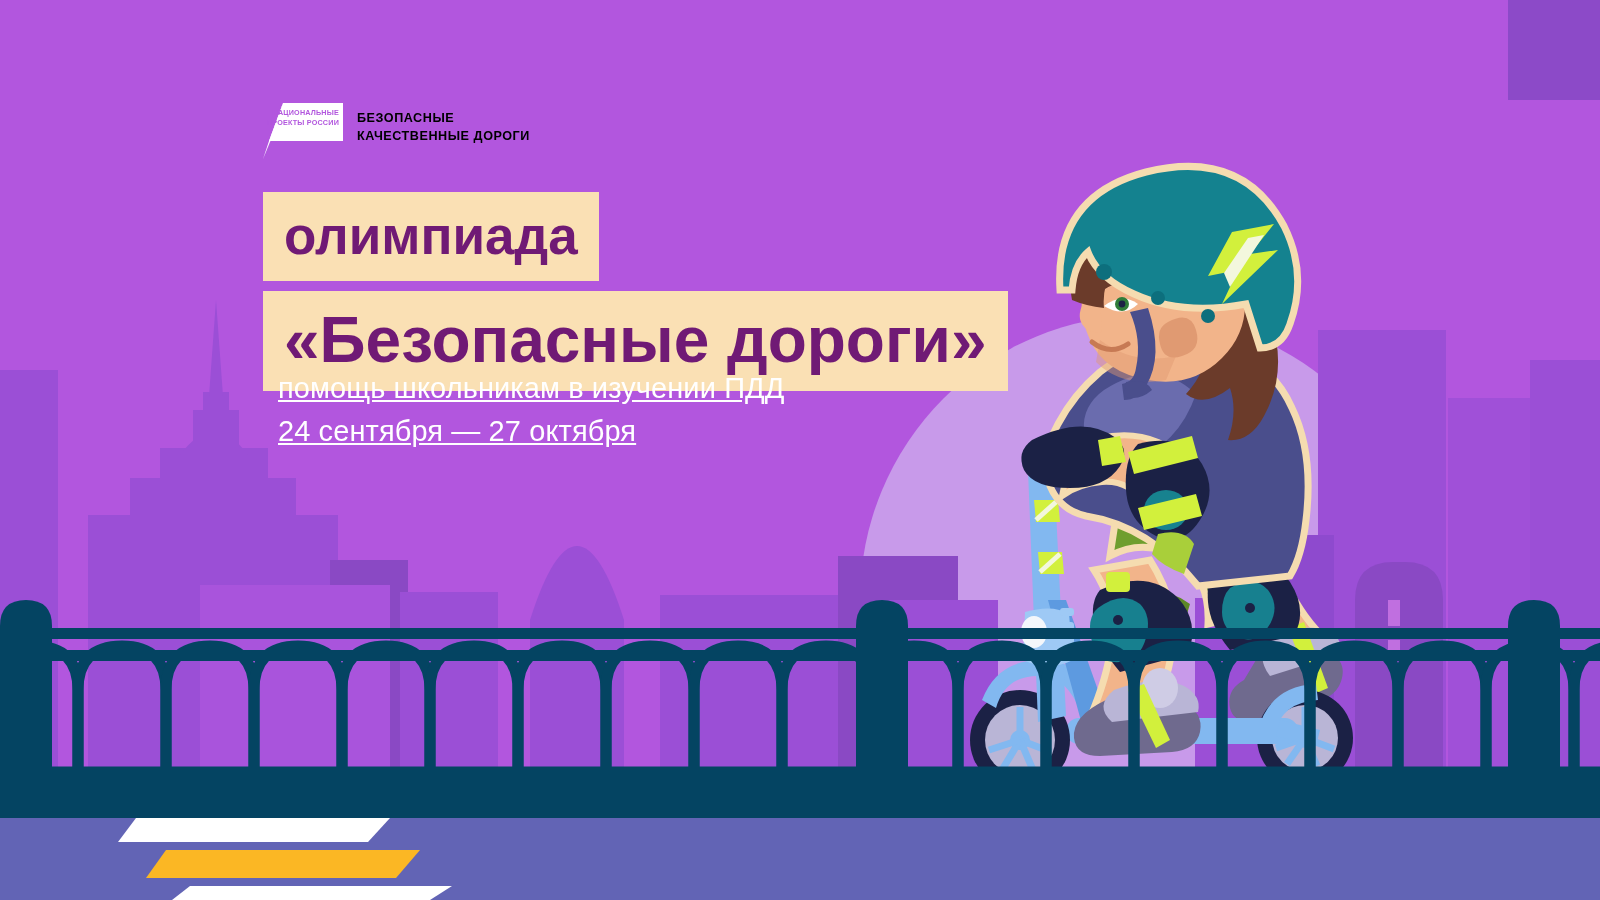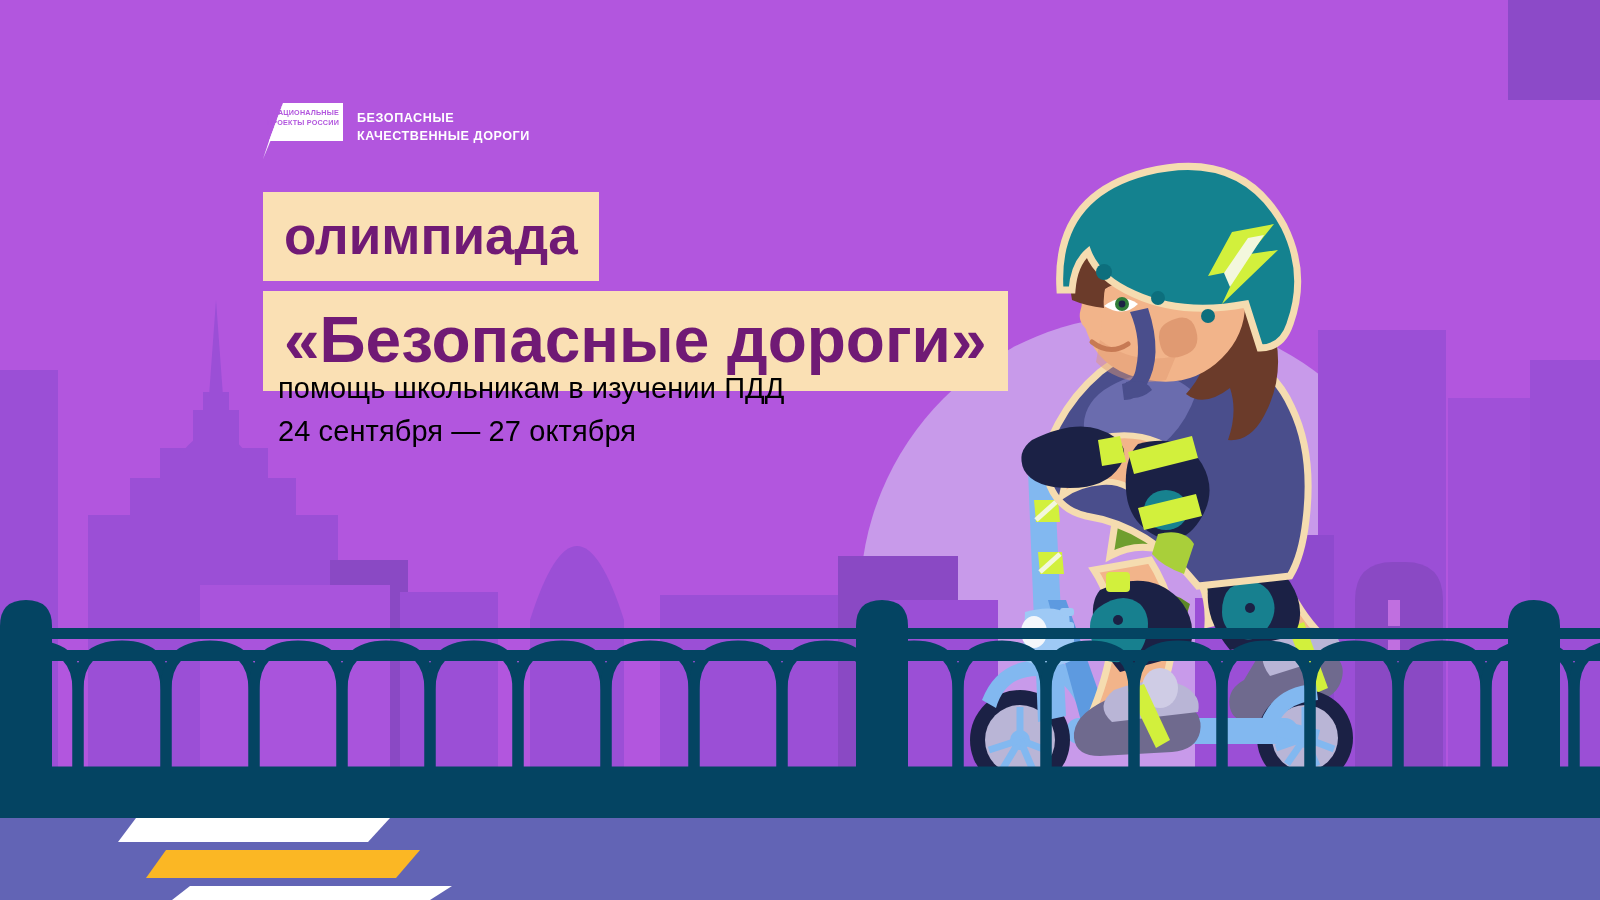--- a/index.html
+++ b/index.html
@@ -16,37 +16,38 @@
     display:flex;align-items:flex-start;gap:14px;
   }
   .logo-flag{position:relative;width:80px;height:56px;}
   .logo-flag svg{position:absolute;left:0;top:0;}
   .logo-flag .flag-text{
     position:absolute;right:4px;top:5px;
     text-align:right;color:#b256de;
     font-size:7.2px;font-weight:bold;letter-spacing:.2px;line-height:1.32;
   }
   .logo-title{
-    color:#ffffff;font-size:12.6px;font-weight:bold;
+    color:#000000;font-size:12.6px;font-weight:bold;
     letter-spacing:.55px;line-height:1.42;padding-top:7px;
     text-transform:uppercase;white-space:pre-line;
   }
 
   .title-block{position:absolute;left:263px;top:192px;}
   .title-band{
     display:inline-block;background:#fae0b4;color:#701a75;
     font-weight:bold;line-height:1;white-space:nowrap;text-align:center;
   }
   .title-band.l1{font-size:53px;padding:17px 21px 19px 21px;}
   .title-band.l2{font-size:64px;padding:17px 21px 19px 21px;margin-top:10px;}
 
   .subtitle{
     position:absolute;left:278px;top:367px;
-    color:#000000;font-size:29px;line-height:1.48;white-space:pre-line;
+    color:#ffffff;font-size:29px;line-height:1.48;white-space:pre-line;
     letter-spacing:.1px;
+    text-decoration:underline;
   }
 </style>
 </head>
 <body>
 
 <div id="stage">
 
   <svg id="art" viewBox="0 0 1600 900" xmlns="http://www.w3.org/2000/svg">
     <defs>
       <clipPath id="frame">

